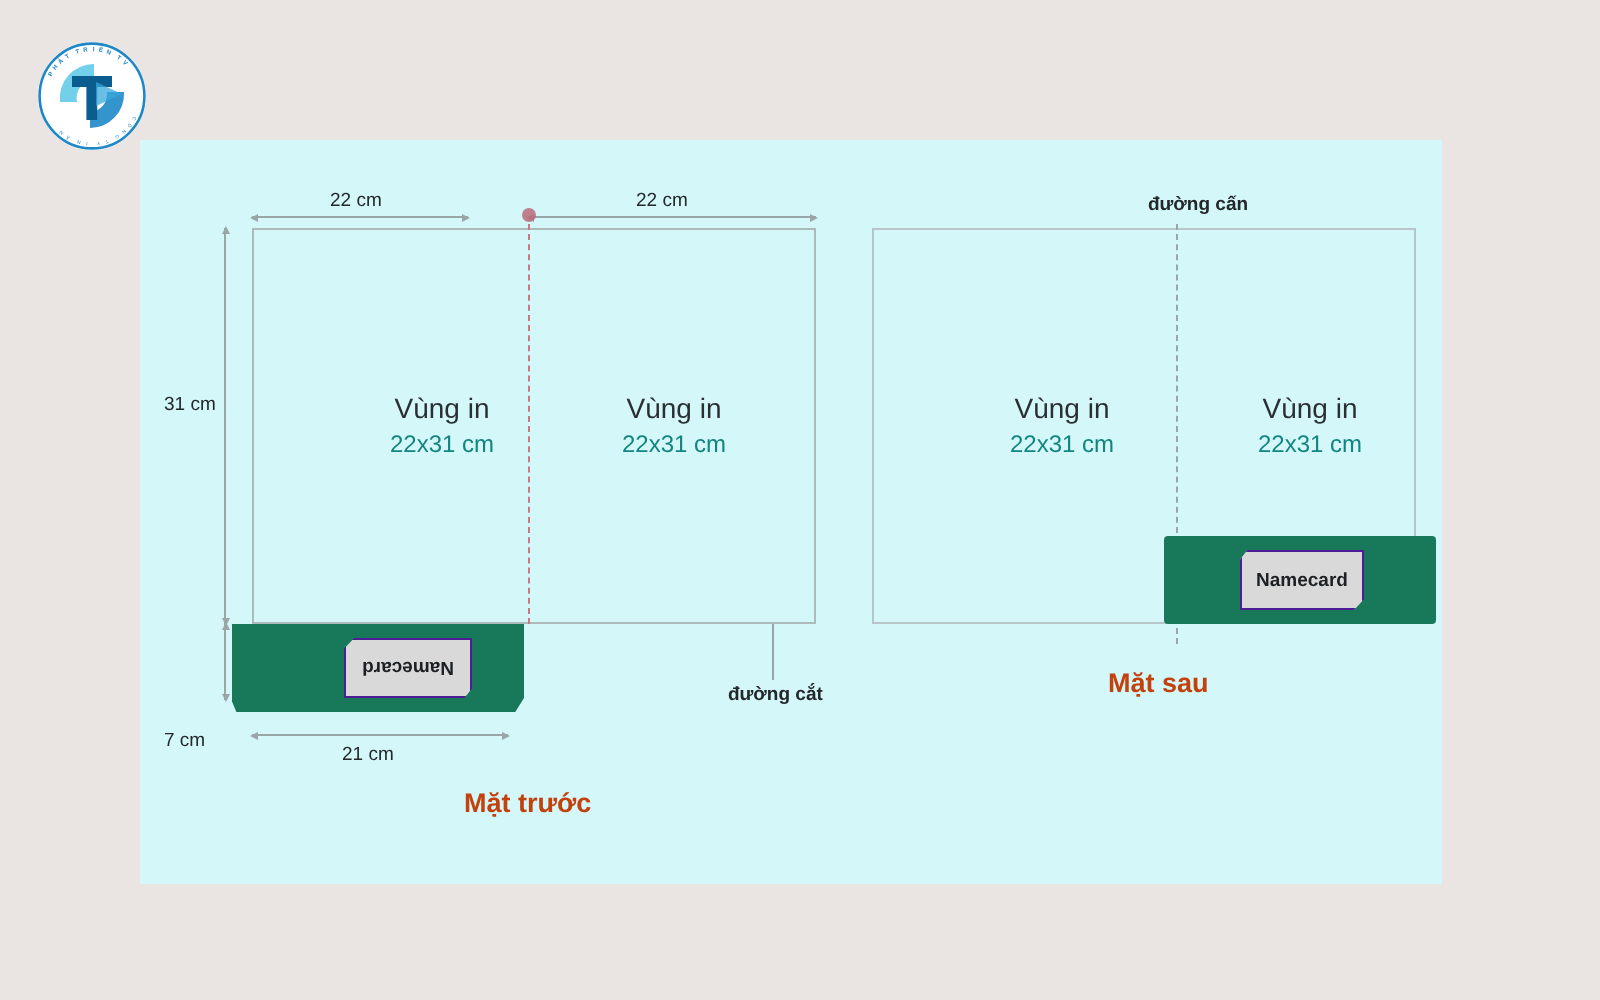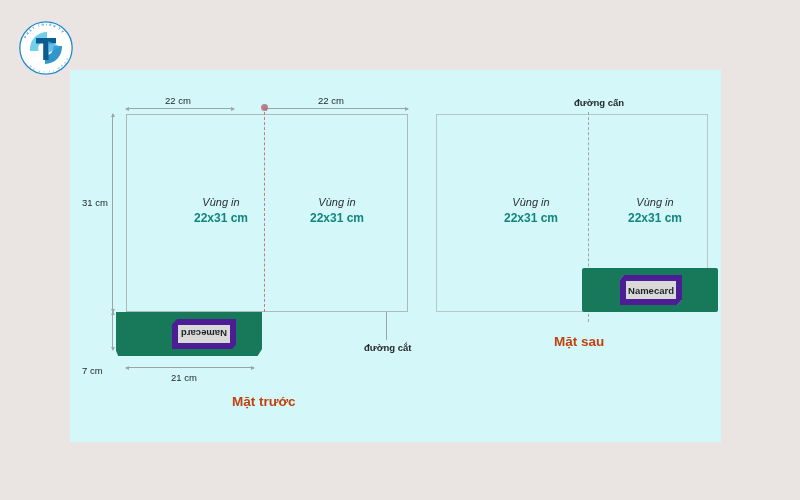--- a/index.html
+++ b/index.html
@@ -52,28 +52,27 @@
     line-height: 1;
   }
   .zone-t {
     position: absolute;
     text-align: center;
     white-space: nowrap;
     line-height: 1.35;
   }
   .zone-t .z1 {
     display: block;
-    font-size: 11px;
+    font-size: 14px;
     color: #2a2f33;
-    font-style: italic;
   }
   .zone-t .z2 {
     display: block;
     font-size: 12px;
-    font-weight: bold;
+    font-weight: normal;
     color: #12857F;
   }
 
   
   .panel {
     position: absolute;
     border: 1px solid #b9c6c9;
     background: #D4F7F9;
     box-sizing: border-box;
   }
@@ -138,21 +137,21 @@
   }
   .flap.front {
     clip-path: polygon(0 0, 100% 0, 100% 84%, 97% 100%, 1.5% 100%, 0 88%);
   }
   .flap.back {
     border-radius: 2px;
   }
   .namecard {
     position: absolute;
     background: #D9D9D9;
-    border: 6px solid #4c1d95;
+    border: 1px solid #4c1d95;
     box-sizing: border-box;
     display: flex;
     align-items: center;
     justify-content: center;
     font-size: 9.5px;
     font-weight: bold;
     color: #1d2124;
     clip-path: polygon(6% 0, 100% 0, 100% 82%, 92% 100%, 0 100%, 0 16%);
   }
   .namecard.flipped { transform: rotate(180deg); }

